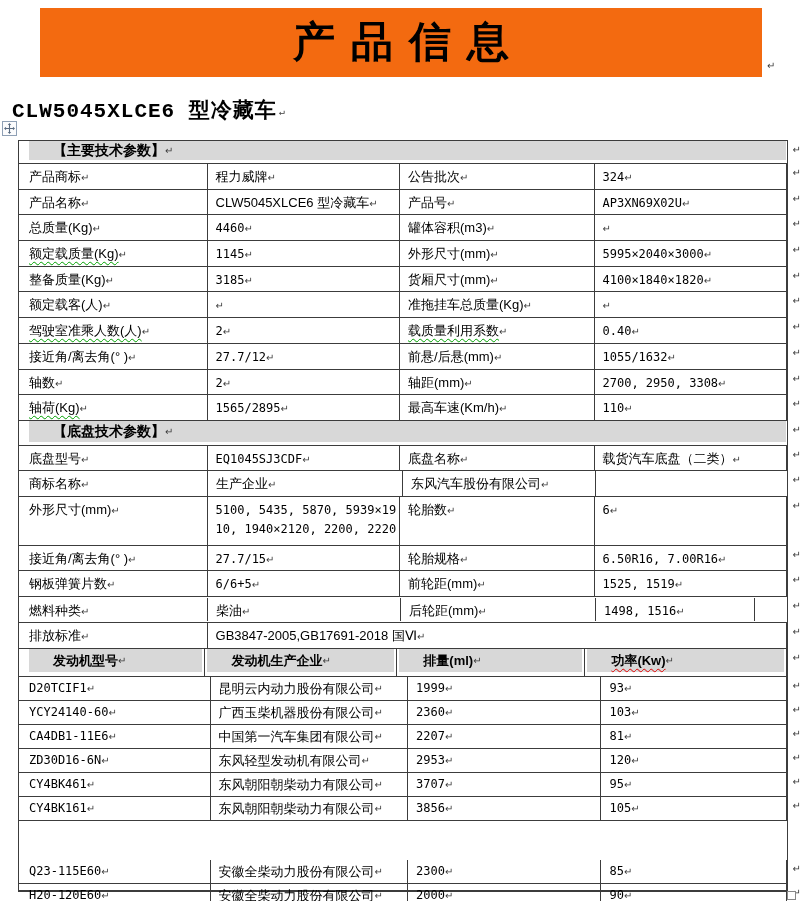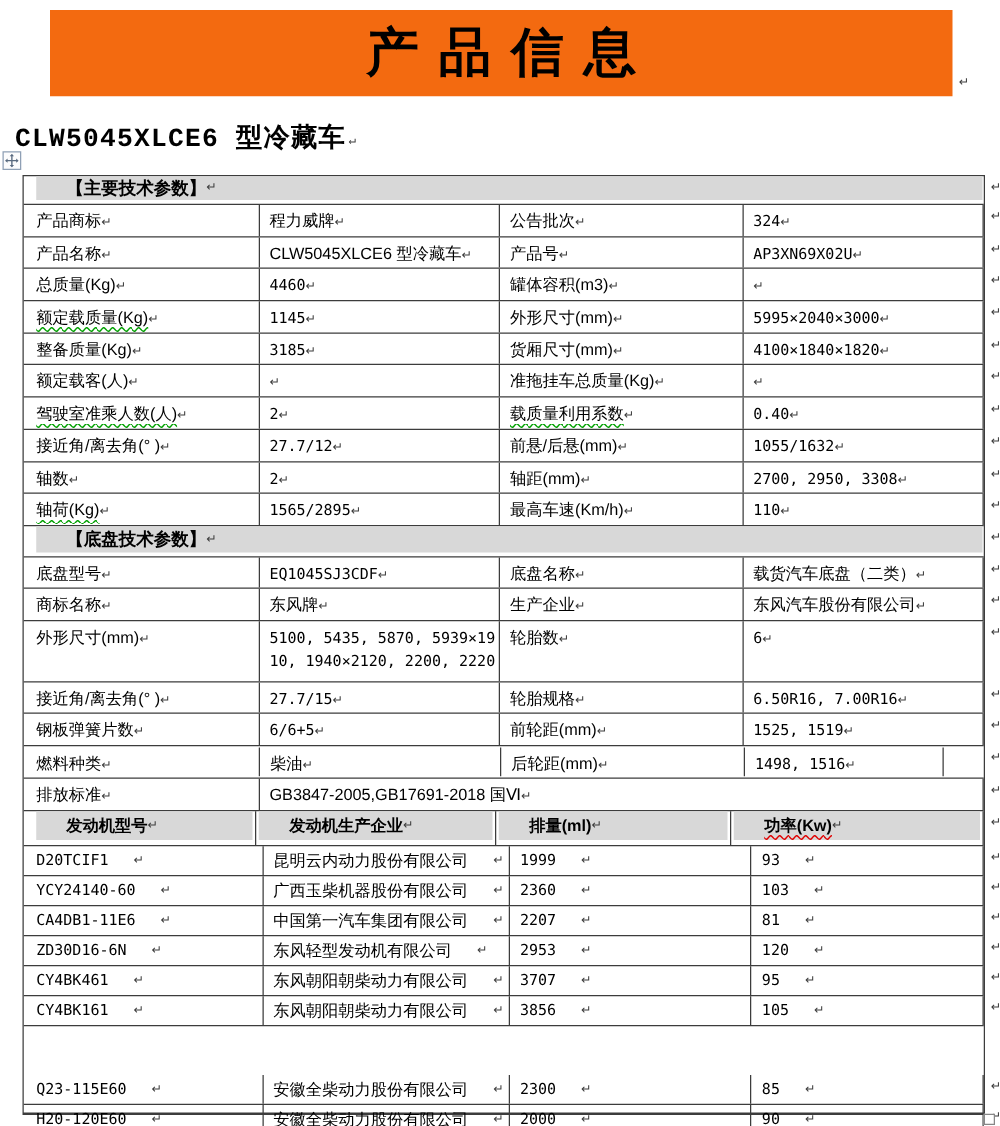--- a/index.html
+++ b/index.html
@@ -48,21 +48,21 @@
     background:#fff;
   }
   .trow{display:flex;position:relative;box-sizing:border-box;border-bottom:1px solid var(--border,#3c3c3c);}
   .trow:last-child{border-bottom:none;}
   .cell{
     box-sizing:border-box;border-right:1px solid var(--border,#3c3c3c);
     overflow:hidden;padding:3px 2px 0 8px;font-size:13px;line-height:1.5;
   }
   .cell:last-child{border-right:none;}
   .cell.firstcol{padding-left:10px;}
-  .cell.center-v{display:flex;align-items:center;padding-top:0;gap:20px;}
+  .cell.center-v{display:flex;align-items:center;padding-top:0;}
   .mono{font-family:"DejaVu Sans Mono","Liberation Mono",monospace;font-size:12px;}
   .wrapcell{word-break:break-all;}
 
   
   .seccell{border-right:none;padding:0 1px 3px 10px;display:block;}
   .shade{
     background:var(--shade-bg,#D8D8D8);height:100%;box-sizing:border-box;
     display:flex;align-items:center;padding-left:24px;
     font-weight:bold;font-size:14px;
   }
@@ -187,21 +187,20 @@
       </div>
       <div class="trow" style="height: 25px;">
         <div class="cell firstcol " style="width: 189px;"><span>底盘型号</span><span class="pmark">↵</span></div>
         <div class="cell " style="width: 193px;"><span class="mono">EQ1045SJ3CDF</span><span class="pmark">↵</span></div>
         <div class="cell " style="width: 195px;"><span>底盘名称</span><span class="pmark">↵</span></div>
         <div class="cell " style="width: 193px;"><span>载货汽车底盘（二类）</span><span class="pmark">↵</span></div>
         <span class="pmark outmark">↵</span>
       </div>
       <div class="trow" style="height: 26px;">
         <div class="cell firstcol " style="width: 189px;"><span>商标名称</span><span class="pmark">↵</span></div>
-        <div class="cell " style="width: 193px;"><span>东风牌</span><span class="pmark">↵</span></div>
         <div class="cell " style="width: 195px;"><span>生产企业</span><span class="pmark">↵</span></div>
         <div class="cell " style="width: 193px;"><span>东风汽车股份有限公司</span><span class="pmark">↵</span></div>
         <span class="pmark outmark">↵</span>
       </div>
       <div class="trow" style="height: 49px;">
         <div class="cell firstcol " style="width: 189px;"><span>外形尺寸(mm)</span><span class="pmark">↵</span></div>
         <div class="cell wrapcell" style="width: 193px;"><span class="mono">5100, 5435, 5870, 5939×1910, 1940×2120, 2200, 2220</span><span class="pmark">↵</span></div>
         <div class="cell " style="width: 195px;"><span>轮胎数</span><span class="pmark">↵</span></div>
         <div class="cell " style="width: 193px;"><span class="mono">6</span><span class="pmark">↵</span></div>
         <span class="pmark outmark">↵</span>

